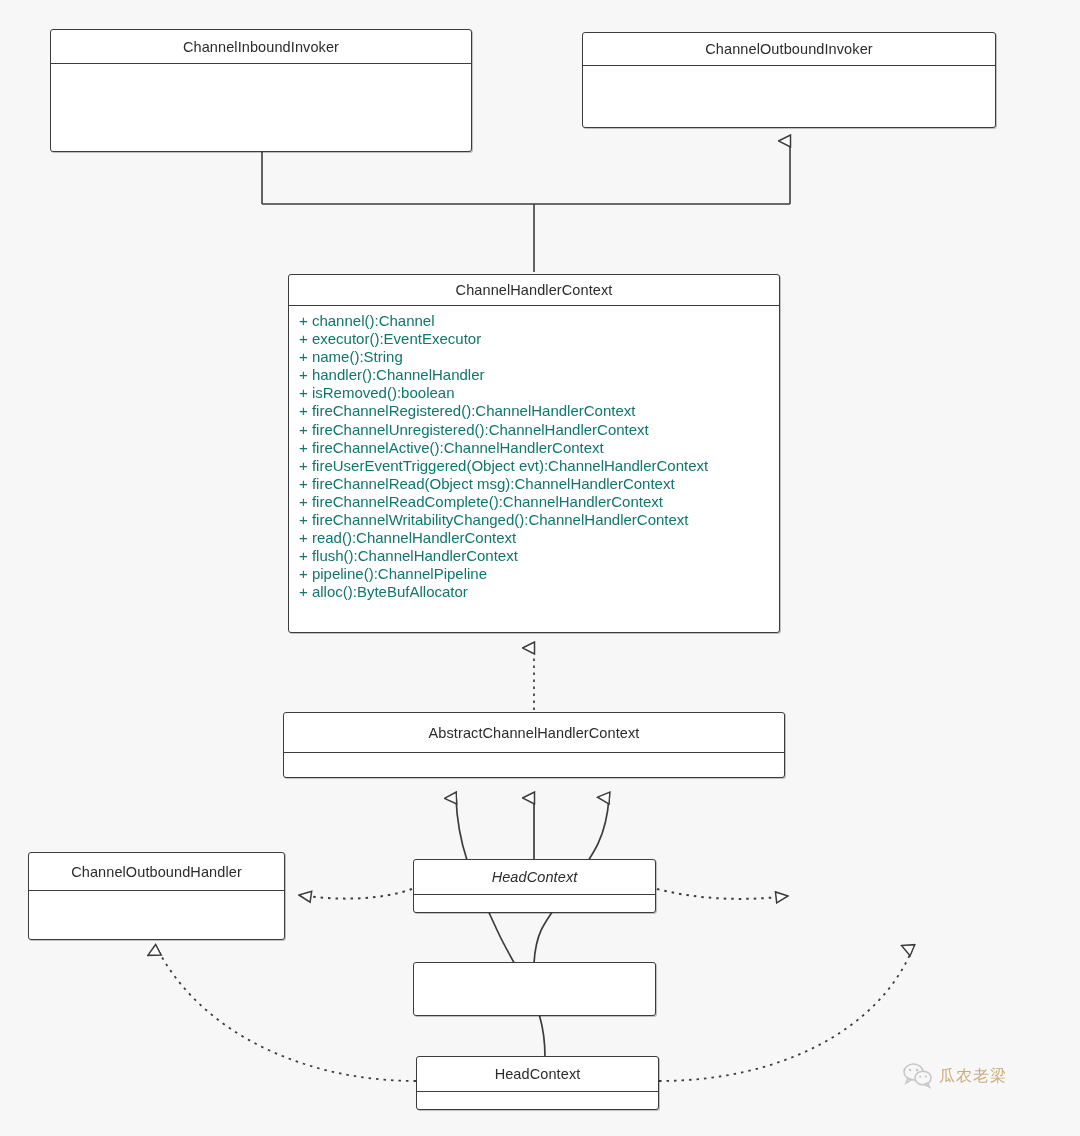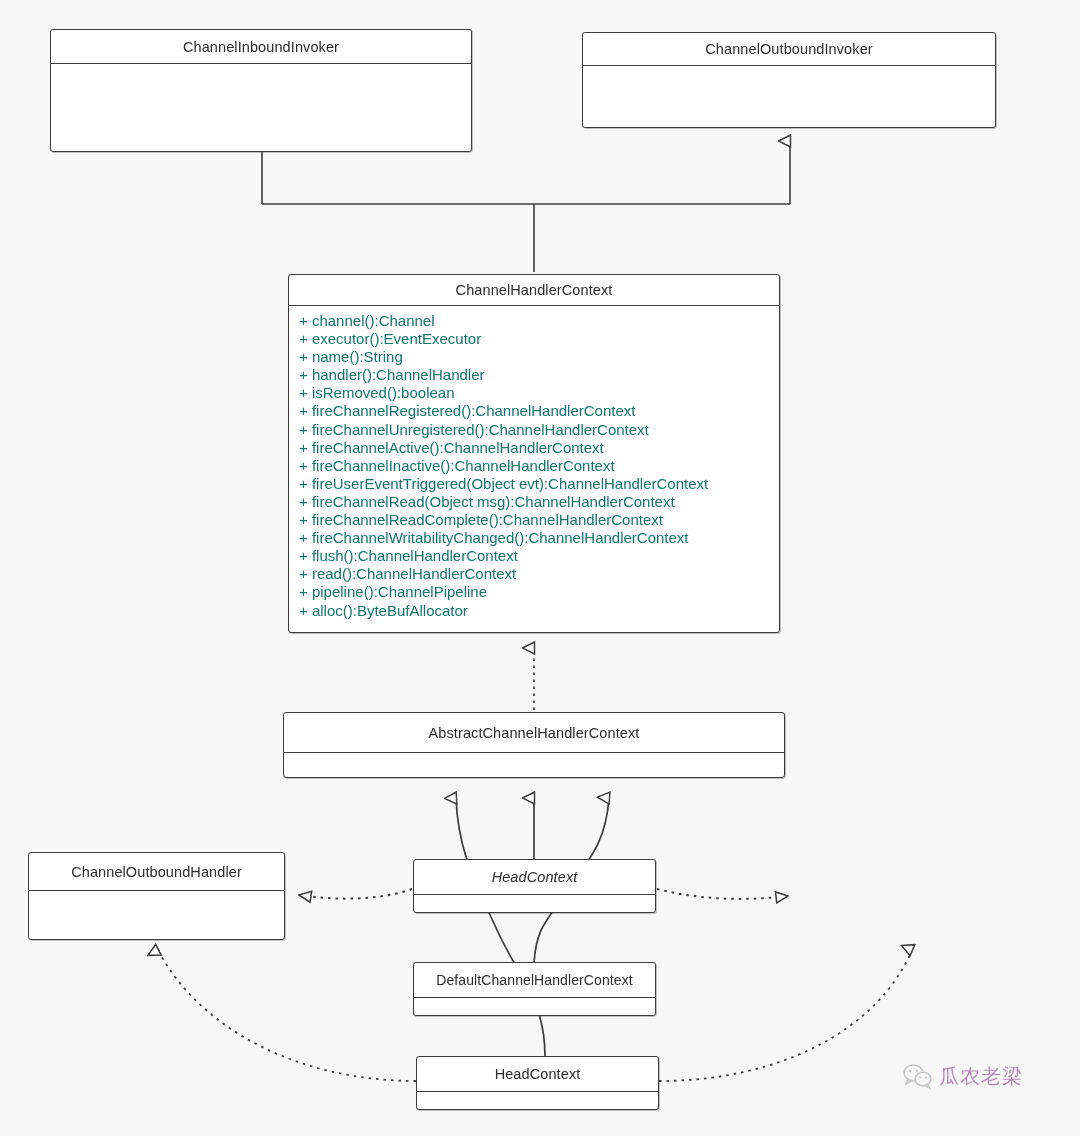--- a/index.html
+++ b/index.html
@@ -60,22 +60,22 @@
     white-space: nowrap;
   }
   .watermark {
     position: absolute;
     display: flex;
     align-items: center;
     gap: 6px;
     opacity: 0.5;
   }
   .wm-text {
-    color: #701a75;
-    font-size: 20px;
+    color: #a16207;
+    font-size: 16px;
     letter-spacing: 1px;
     font-family: "DejaVu Sans", sans-serif;
   }
 </style>
 </head>
 <body>
 
 <div id="stage">
 
   <svg id="edges" viewBox="0 0 1080 1136" xmlns="http://www.w3.org/2000/svg">
@@ -143,27 +143,26 @@
     <div class="uml-body" style="height:326px; overflow:hidden;">
       <ul class="method-list">
           <li>+ channel():Channel</li>
           <li>+ executor():EventExecutor</li>
           <li>+ name():String</li>
           <li>+ handler():ChannelHandler</li>
           <li>+ isRemoved():boolean</li>
           <li>+ fireChannelRegistered():ChannelHandlerContext</li>
           <li>+ fireChannelUnregistered():ChannelHandlerContext</li>
           <li>+ fireChannelActive():ChannelHandlerContext</li>
-          <li>+ fireChannelInactive():ChannelHandlerContext</li>
           <li>+ fireUserEventTriggered(Object evt):ChannelHandlerContext</li>
           <li>+ fireChannelRead(Object msg):ChannelHandlerContext</li>
           <li>+ fireChannelReadComplete():ChannelHandlerContext</li>
           <li>+ fireChannelWritabilityChanged():ChannelHandlerContext</li>
+          <li>+ read():ChannelHandlerContext</li>
           <li>+ flush():ChannelHandlerContext</li>
-          <li>+ read():ChannelHandlerContext</li>
           <li>+ pipeline():ChannelPipeline</li>
           <li>+ alloc():ByteBufAllocator</li>
         </ul>
     </div>
   </div>
 
   <div class="uml-box" style="left:283px; top:712px; width:502px; height:66px;">
     <div class="uml-title" style="height:40px;">AbstractChannelHandlerContext</div>
     <div class="uml-body" style="height:26px;"></div>
   </div>
@@ -173,21 +172,20 @@
     <div class="uml-body" style="height:50px;"></div>
   </div>
 
 
   <div class="uml-box" style="left:413px; top:859px; width:243px; height:54px;font-style:italic;">
     <div class="uml-title" style="height:35px;">HeadContext</div>
     <div class="uml-body" style="height:19px;"></div>
   </div>
 
   <div class="uml-box" style="left:413px; top:962px; width:243px; height:54px;">
-    <div class="uml-title" style="height:35px; font-size:14px;">DefaultChannelHandlerContext</div>
     <div class="uml-body" style="height:19px;"></div>
   </div>
 
   <div class="uml-box" style="left:416px; top:1056px; width:243px; height:54px;">
     <div class="uml-title" style="height:35px;">HeadContext</div>
     <div class="uml-body" style="height:19px;"></div>
   </div>
 
   <div class="watermark" style="left:903px; top:1063px;">
     <svg width="30" height="26" viewBox="0 0 30 26">

